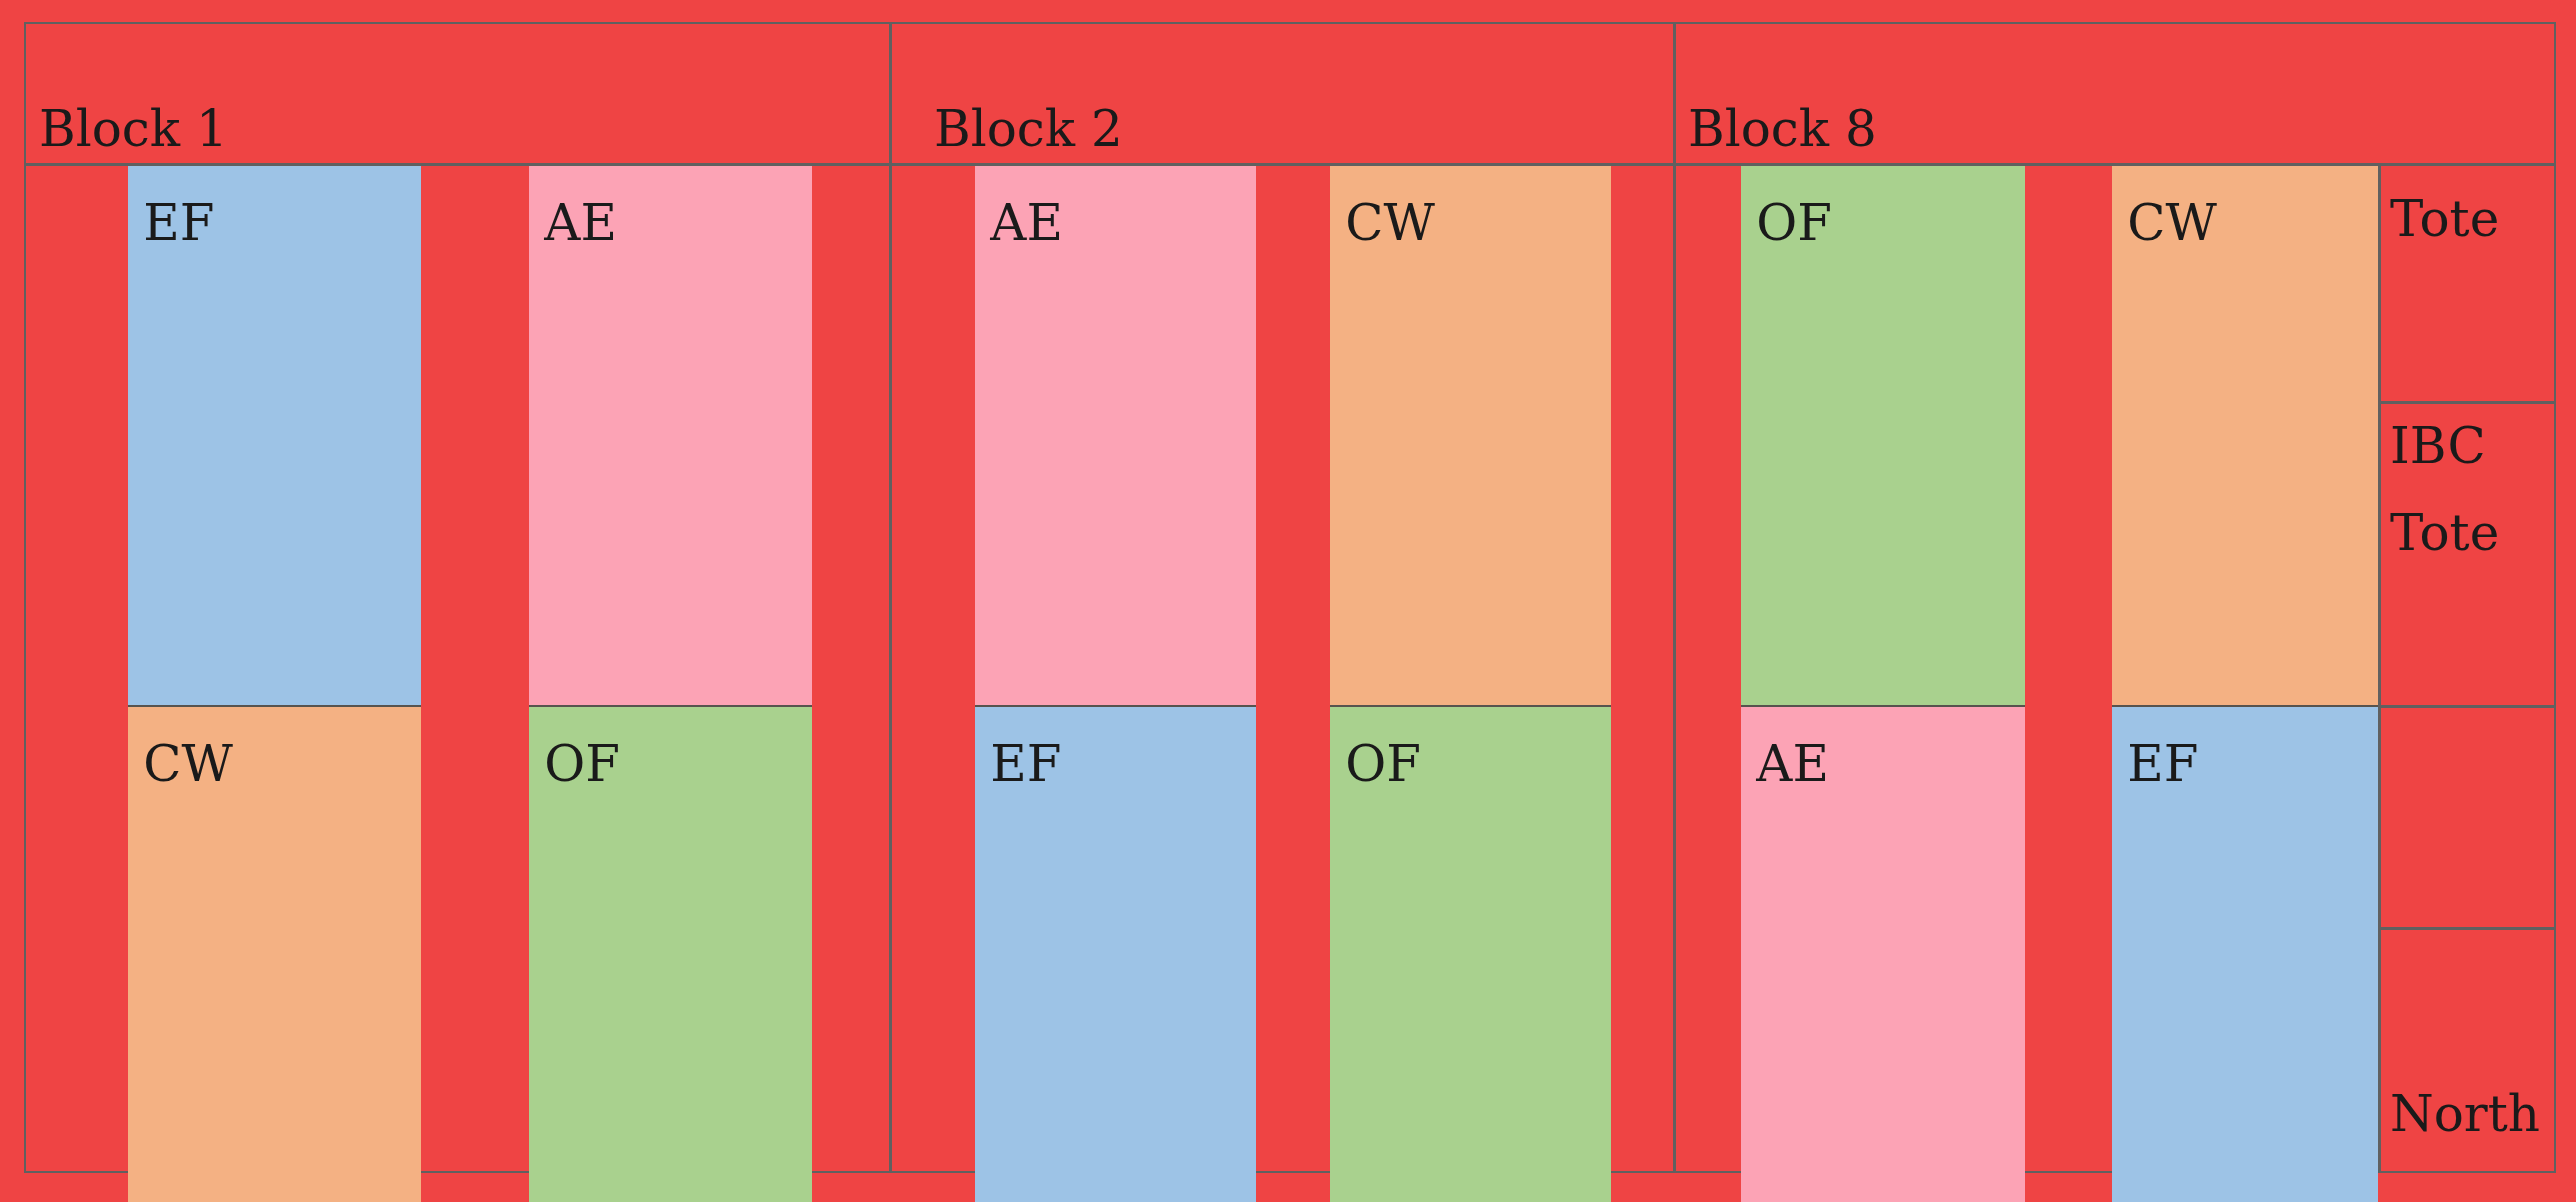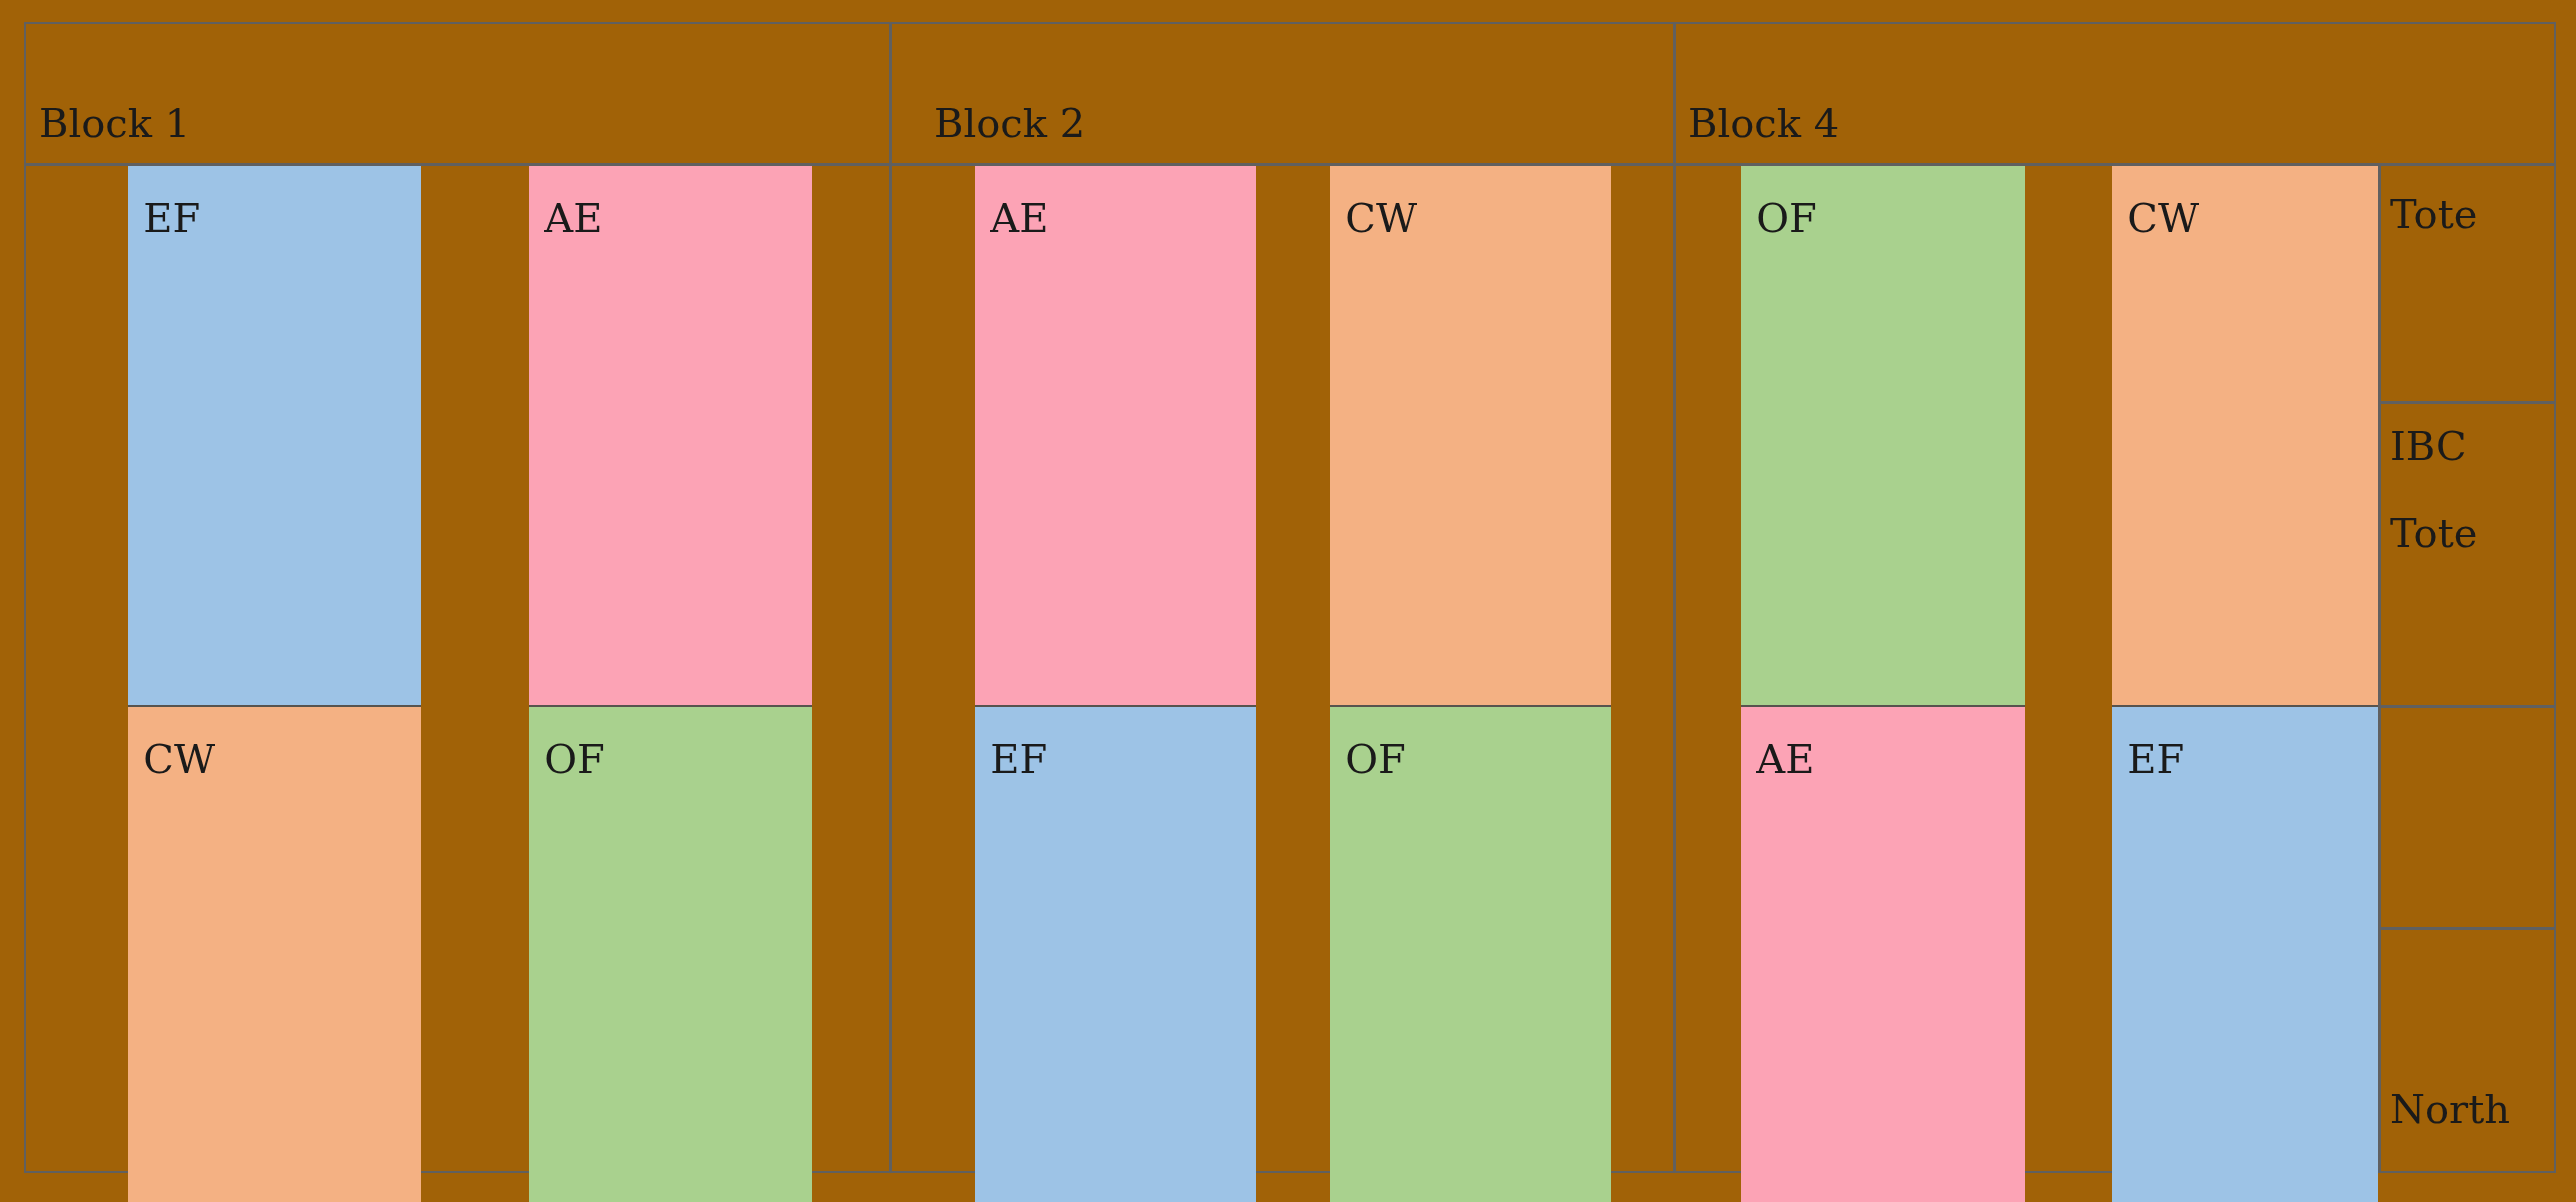--- a/index.html
+++ b/index.html
@@ -4,23 +4,23 @@
 <style>
   html, body {
     margin: 0;
     padding: 0;
     background: #ffffff;
   }
   #canvas {
     position: relative;
     width: 2576px;
     height: 1203px;
-    background: #a16207;
+    background: #ef4444;
     font-family: "DejaVu Serif", "Liberation Serif", serif;
-    font-size: 40px;
+    font-size: 50px;
     color: #1a1a1a;
     overflow: hidden;
   }
   
   .frame {
     position: absolute;
     left: 24px; top: 22px;
     width: 2532px; height: 1151px;
     border: 2.6px solid #606060;
     box-sizing: border-box;
@@ -91,21 +91,21 @@
   <div class="hline" id="header-line"></div>
   <div class="vline" id="divider-b1b2"></div>
   <div class="vline" id="divider-b2b3"></div>
   <div class="vline" id="divider-side"></div>
   <div class="hline" id="side-line-1"></div>
   <div class="hline" id="side-line-2"></div>
   <div class="hline" id="side-line-3"></div>
 
   <div class="block-label" id="block-label-1">Block 1</div>
   <div class="block-label" id="block-label-2">Block 2</div>
-  <div class="block-label" id="block-label-3">Block 4</div>
+  <div class="block-label" id="block-label-3">Block 8</div>
 
   <div class="plot-col" id="b1c1">
     <div class="seg top" style="background-color: rgb(157, 195, 230);">
       <span class="seg-label">EF</span>
     </div>
     <div class="seg bottom" style="background-color: rgb(244, 177, 131);">
       <span class="seg-label">CW</span>
     </div>
   </div>
   <div class="plot-col" id="b1c2">

